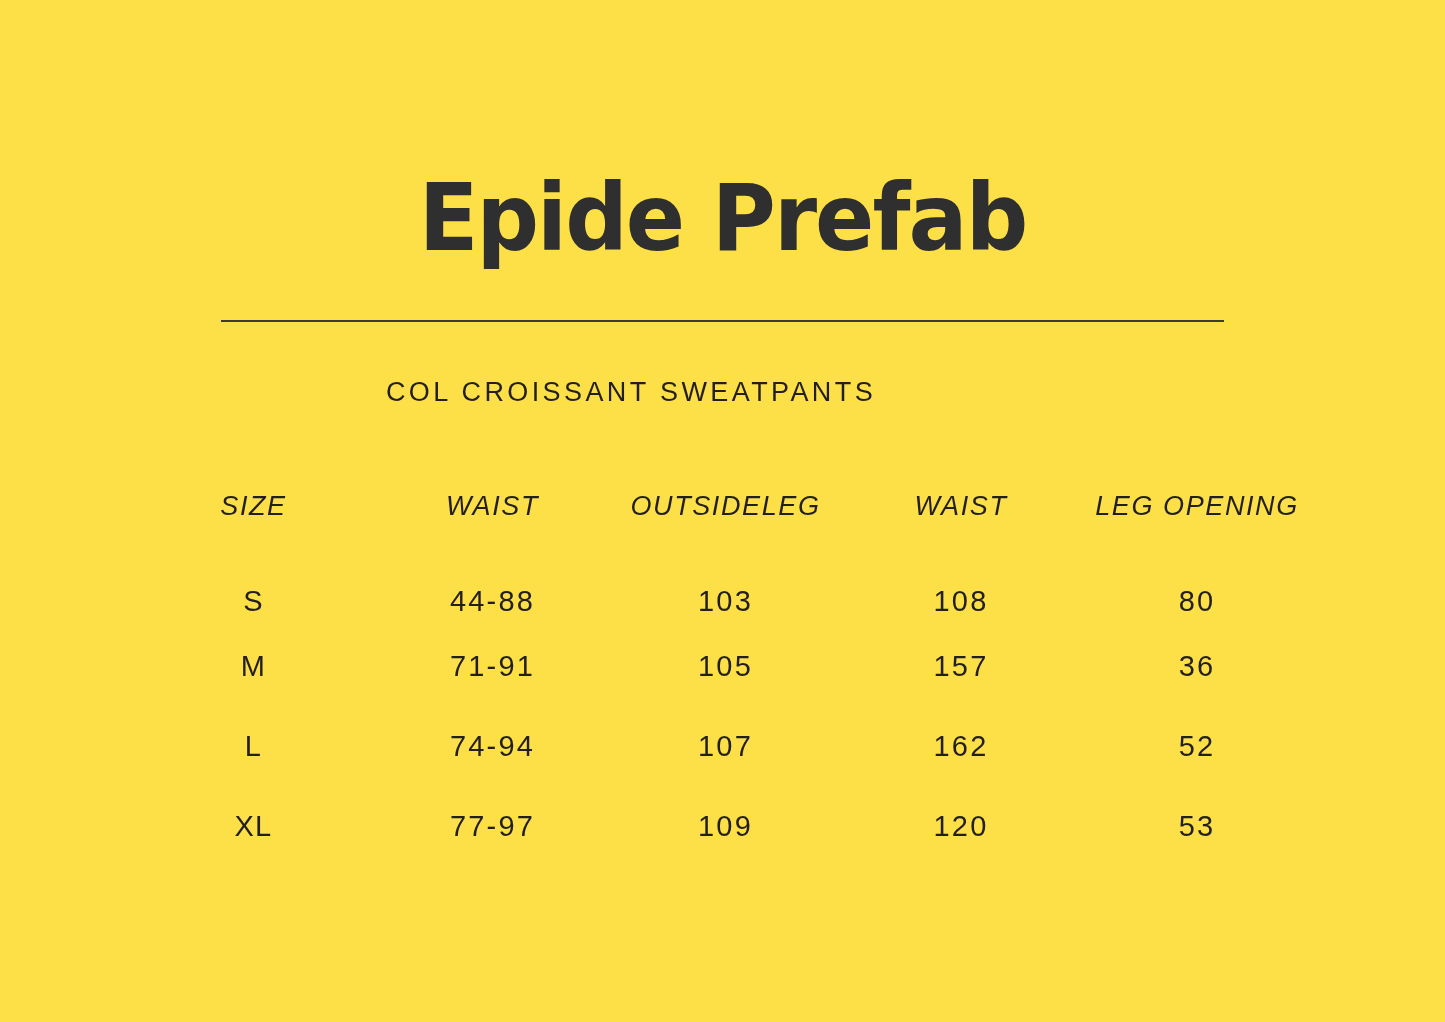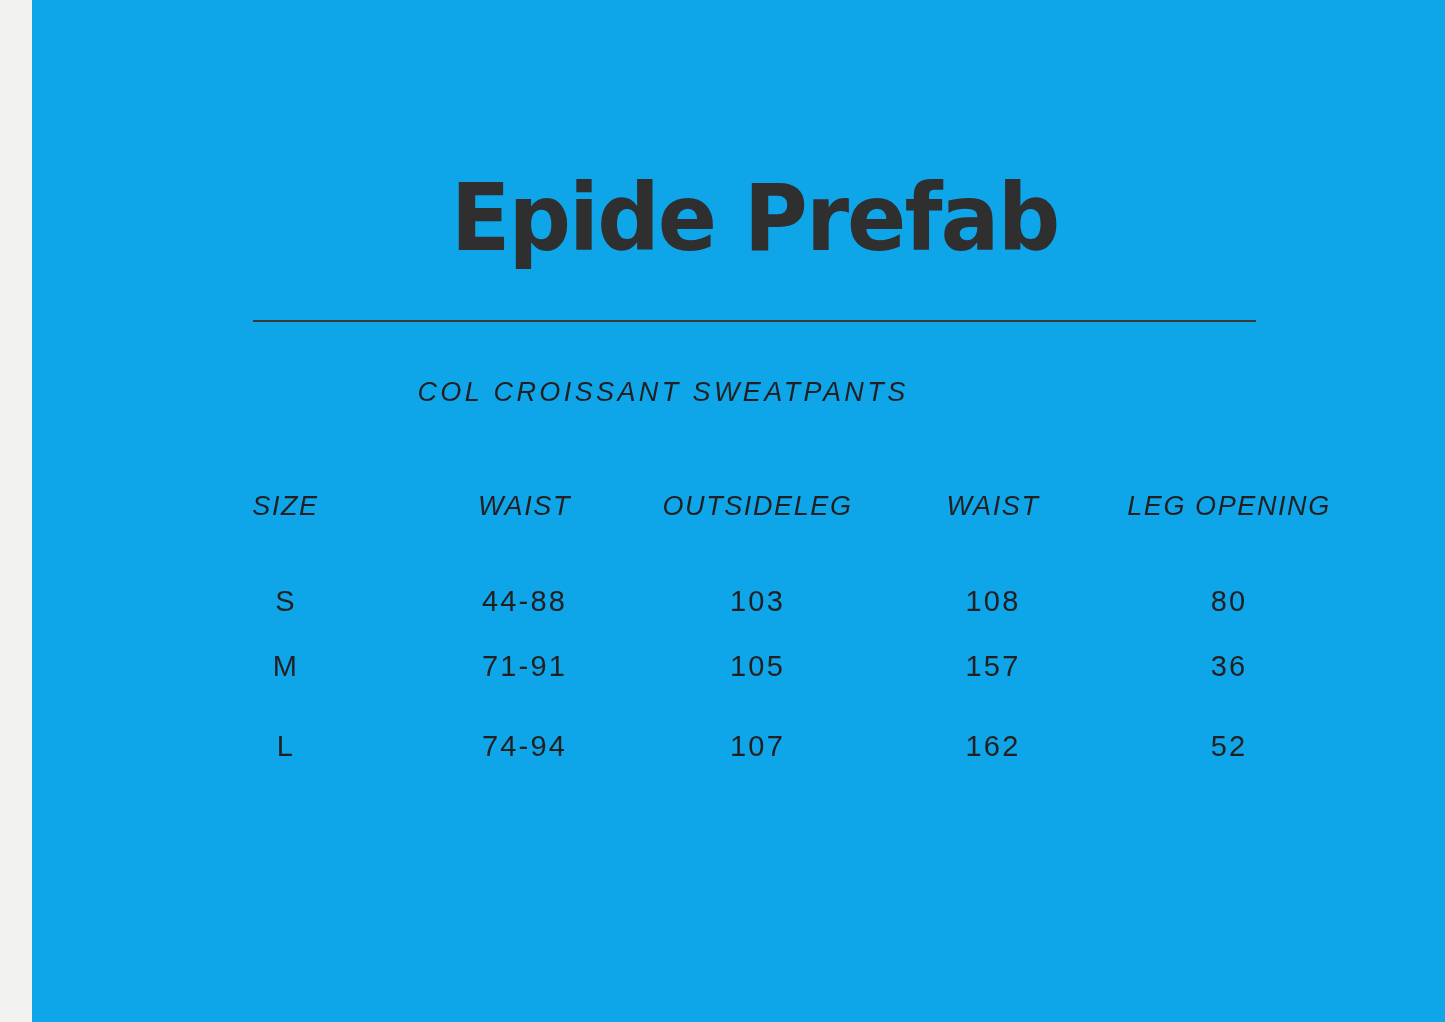--- a/index.html
+++ b/index.html
@@ -11,22 +11,21 @@
     height: 1022px;
     background: #f2f2f1;
     font-family: "Liberation Sans", sans-serif;
     overflow: hidden;
     position: relative;
   }
 
   .page {
     position: absolute;
     inset: 0;
-    background: #0ea5e9;
-    margin-left: 32px;
+    background: #fde047;
   }
 
   
   .brand-title {
     position: absolute;
     top: 173px;
     left: 0;
     width: 1445px;
     text-align: center;
     font-family: "DejaVu Sans", sans-serif;
@@ -56,21 +55,20 @@
     top: 377px;
     left: 0;
     width: 1262px;
     text-align: center;
     font-family: "Liberation Sans", sans-serif;
     font-weight: 400;
     font-size: 27px;
     letter-spacing: 3.4px;
     color: #231f20;
     white-space: nowrap;
-    font-style: italic;
   }
 
   
   .size-table {
     position: absolute;
     top: 478px;
     left: 130px;
     width: 1185px;
     border-collapse: collapse;
     table-layout: fixed;
@@ -165,16 +163,23 @@
         <td>157</td>
         <td>36</td>
       </tr>
       <tr>
         <td class="cell-size">L</td>
         <td>74-94</td>
         <td>107</td>
         <td>162</td>
         <td>52</td>
       </tr>
+      <tr>
+        <td class="cell-size">XL</td>
+        <td>77-97</td>
+        <td>109</td>
+        <td>120</td>
+        <td>53</td>
+      </tr>
     </tbody>
   </table>
 
 </div>
 
 </body></html>

